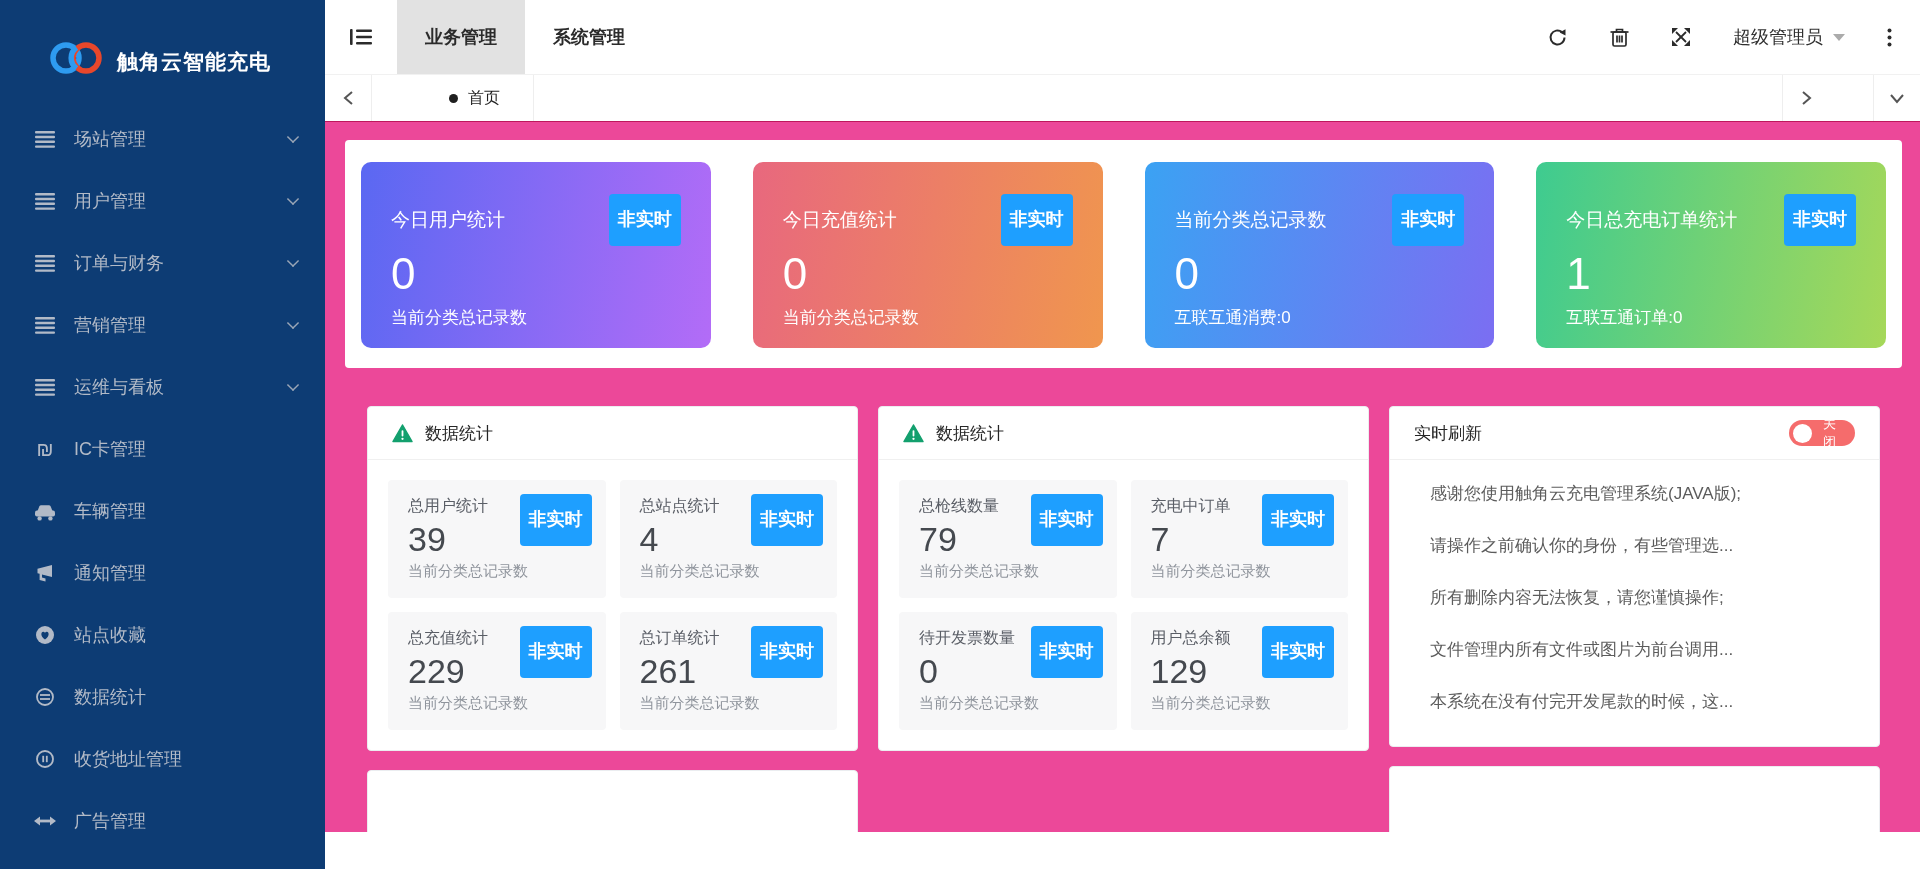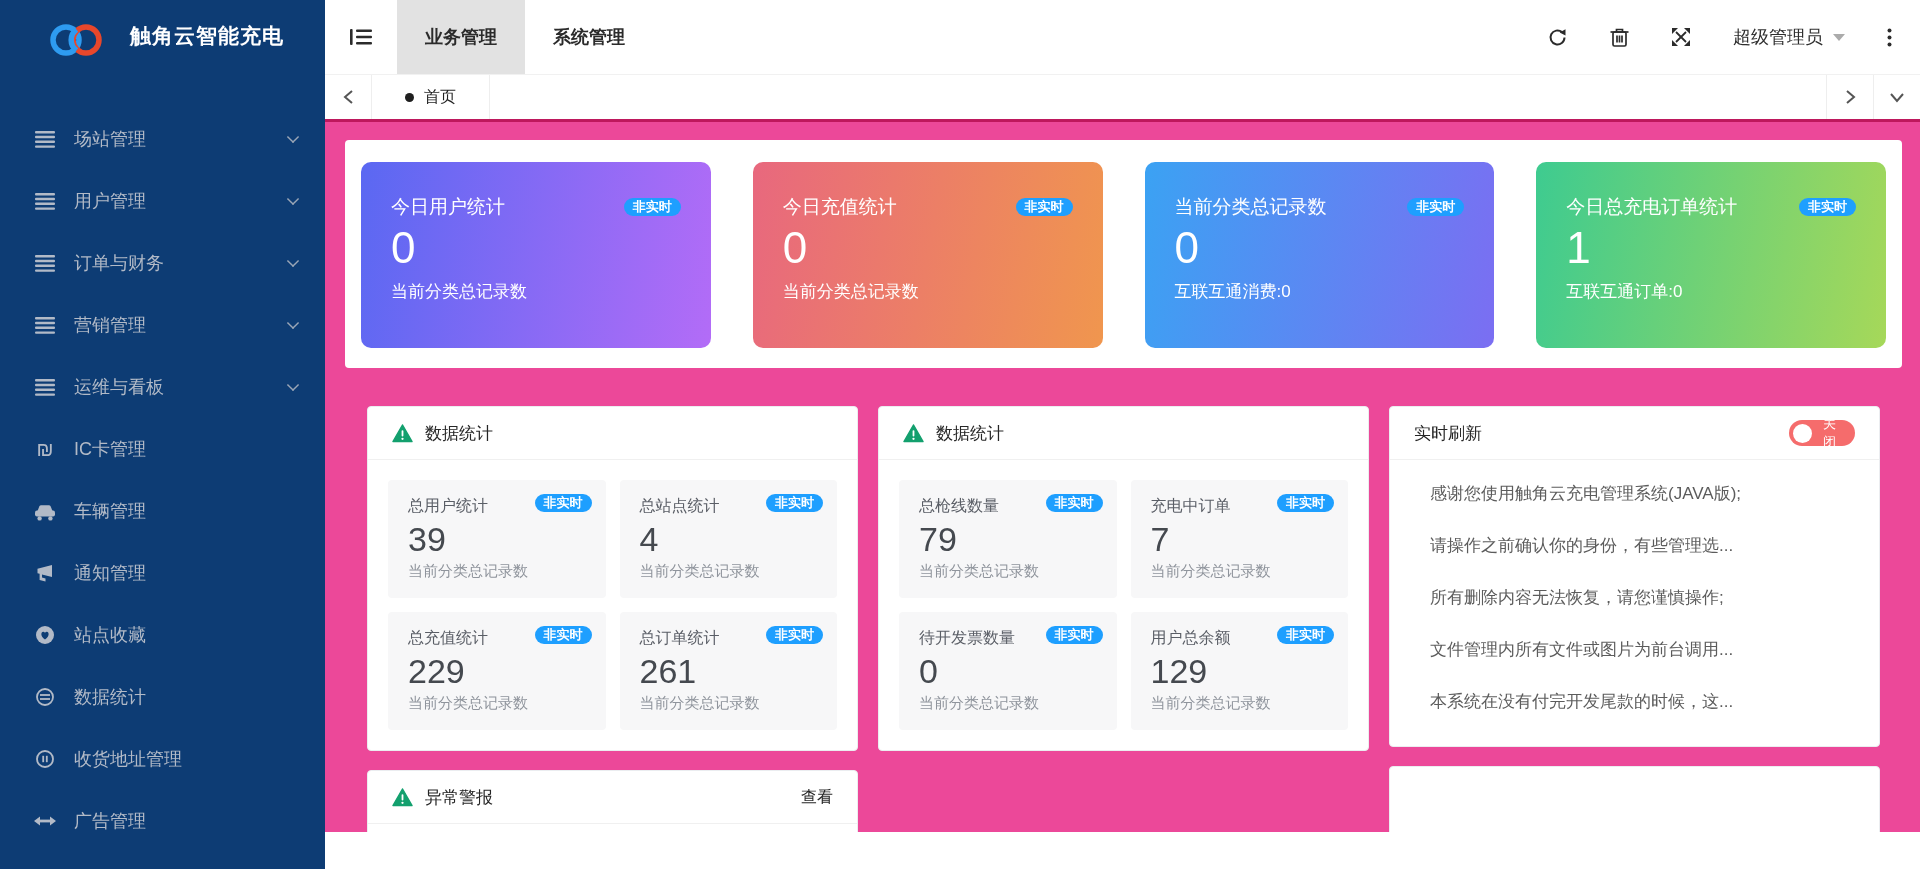--- a/index.html
+++ b/index.html
@@ -2,57 +2,57 @@
 <html><head>
 <meta charset="utf-8">
 <style>
   * { margin:0; padding:0; box-sizing:border-box; }
   html,body { width:1920px; height:869px; overflow:hidden; background:#fff;
     font-family:"Liberation Sans","DejaVu Sans",sans-serif; }
   .root { position:relative; width:1920px; height:869px; display:flex; }
 
   
   .sidebar { width:325px; height:869px; background:#0d3c74; flex:0 0 325px; color:#b7c0cd; }
-  .logo { display:flex; align-items:flex-start; gap:26px; padding:22px 0 0 48px; height:76px; }
+  .logo { display:flex; align-items:flex-end; gap:13px; padding:22px 0 0 48px; height:76px; }
   .logo-title { color:#ffffff; font-size:21px; font-weight:700; letter-spacing:1px; }
   .menu { margin-top:32px; }
   .s-item { height:62px; display:flex; align-items:center; padding:0 26px 0 32px; cursor:pointer; color:#b2bac7; }
   .s-icon { width:26px; height:22px; display:flex; align-items:center; justify-content:center; margin-right:16px; flex:0 0 26px; font-size:20px; }
   .s-label { font-size:18px; flex:1; white-space:nowrap; }
   .s-arrow { width:12px; height:12px; border-right:2px solid #9aa6b6; border-bottom:2px solid #9aa6b6; transform:rotate(45deg) scale(.72); margin-top:-4px; }
 
   
   .main { flex:1; display:flex; flex-direction:column; min-width:0; }
 
   .topbar { height:75px; background:#fff; display:flex; align-items:stretch; border-bottom:1px solid #f1f1f1; }
   .collapse-box { width:72px; display:flex; align-items:center; justify-content:center; cursor:pointer; }
   .top-tab { padding:0 28px; display:flex; align-items:center; font-size:18px; font-weight:700; color:#2b2b2b; cursor:pointer; }
   .top-tab.active { background:#e2e2e2; }
   .top-right { margin-left:auto; display:flex; align-items:center; gap:42px; padding-right:28px; }
   .tr-icon { display:flex; align-items:center; justify-content:center; cursor:pointer; }
   .user-box { display:flex; align-items:center; gap:10px; cursor:pointer; font-size:18px; color:#2e2e2e; }
   .caret-down { width:0; height:0; border-left:6px solid transparent; border-right:6px solid transparent; border-top:7px solid #ababab; }
 
-  .tabstrip { height:47px; background:#fff; display:flex; align-items:stretch; border-bottom:3px solid #be185d; }
+  .tabstrip { height:47px; background:#fff; display:flex; align-items:stretch; border-bottom:1px solid #be185d;gap:44px; }
   .ts-btn { width:47px; display:flex; align-items:center; justify-content:center; cursor:pointer; }
   .ts-btn.left { border-right:1px solid #eeeeee; }
   .ts-btn.rb { border-left:1px solid #eeeeee; }
   .ts-tab { width:118px; display:flex; align-items:center; justify-content:center; gap:10px; font-size:16px; color:#1f1f1f; border-right:1px solid #eeeeee; cursor:pointer; background:#fff; }
   .ts-dot { width:9px; height:9px; border-radius:50%; background:#1f1f1f; }
   .ts-spacer { flex:1; }
 
   
   .content { height:710px; background:#ec4899; padding:18px 18px 0 20px; overflow:hidden; }
 
   .hero { background:#fff; border-radius:4px; padding:22px 16px 20px; }
   .hero-cards { display:flex; gap:42px; }
   .hcard { flex:1; height:186px; border-radius:10px; color:#fff; padding:22px 30px; position:relative; }
   .hc-row { display:flex; align-items:center; justify-content:space-between; margin-top:10px; }
   .hc-title { font-size:19px; }
-  .badge { background:#1e9fff; color:#fff; font-size:13px; font-weight:700; padding:1px 9px; border-radius:10px; line-height:1.2; white-space:nowrap; }
+  .badge { background:#1e9fff; color:#fff; font-size:18px; font-weight:700; padding:15px 9px; border-radius:4px; line-height:1.2; white-space:nowrap; }
   .hc-value { font-size:44px; font-weight:400; margin-top:4px; line-height:1.1; }
   .hc-sub { font-size:17px; margin-top:8px; }
 
   .cols { display:flex; gap:20px; margin:38px 22px 0; align-items:flex-start; }
   .col { flex:1; display:flex; flex-direction:column; gap:19px; min-width:0; }
 
   .panel { background:#fff; border-radius:4px; border:1px solid #ebedf0; }
   .phead { height:53px; display:flex; align-items:center; gap:12px; padding:0 24px; font-size:17px; color:#262626; border-bottom:1px solid #f0f0f0; }
   .phead .spacer { flex:1; }
   .tiles { padding:20px; display:grid; grid-template-columns:1fr 1fr; gap:14px; }
@@ -388,31 +388,20 @@
               <div class="tile">
                 <span class="badge">非实时</span>
                 <div class="t">总订单统计</div>
                 <div class="v">261</div>
                 <div class="s">当前分类总记录数</div>
               </div>
             </div>
           </section>
 
           <section class="panel">
-            <div class="phead">
-              <span>
-                <svg width="21" height="19" viewBox="0 0 21 19">
-                    <path d="M10.5 1 L20 17.5 H1 Z" fill="#13a06e" stroke="#13a06e" stroke-width="1.5" stroke-linejoin="round"></path>
-                    <rect x="9.6" y="6.2" width="1.8" height="6.2" rx="0.9" fill="#fff"></rect>
-                    <circle cx="10.5" cy="14.8" r="1.15" fill="#fff"></circle>
-                  </svg>
-              </span>
-              <span>异常警报</span>
-              <span class="action-link">查看</span>
-            </div>
             <div class="pbody-stub"></div>
           </section>
         </div>
 
         <div class="col">
           <section class="panel">
             <div class="phead">
               <span>
                 <svg width="21" height="19" viewBox="0 0 21 19">
                     <path d="M10.5 1 L20 17.5 H1 Z" fill="#13a06e" stroke="#13a06e" stroke-width="1.5" stroke-linejoin="round"></path>

